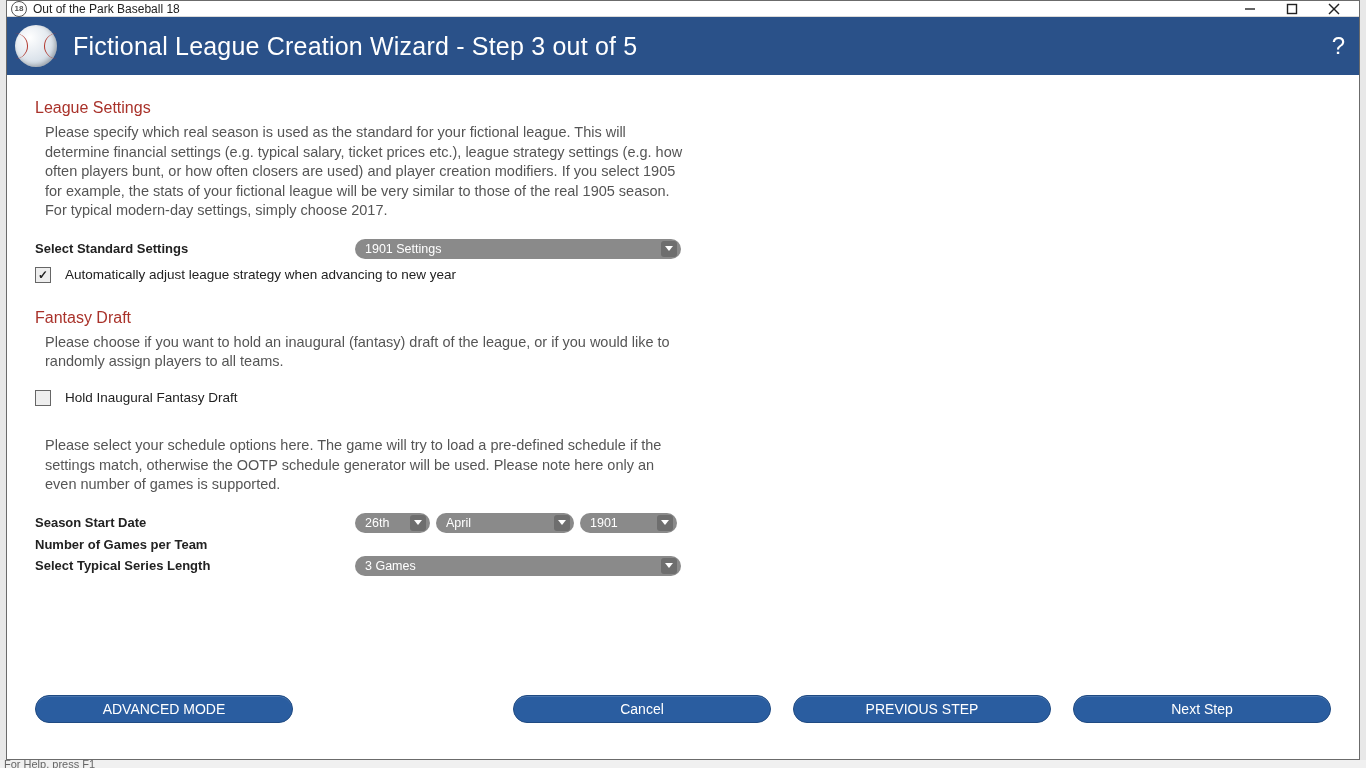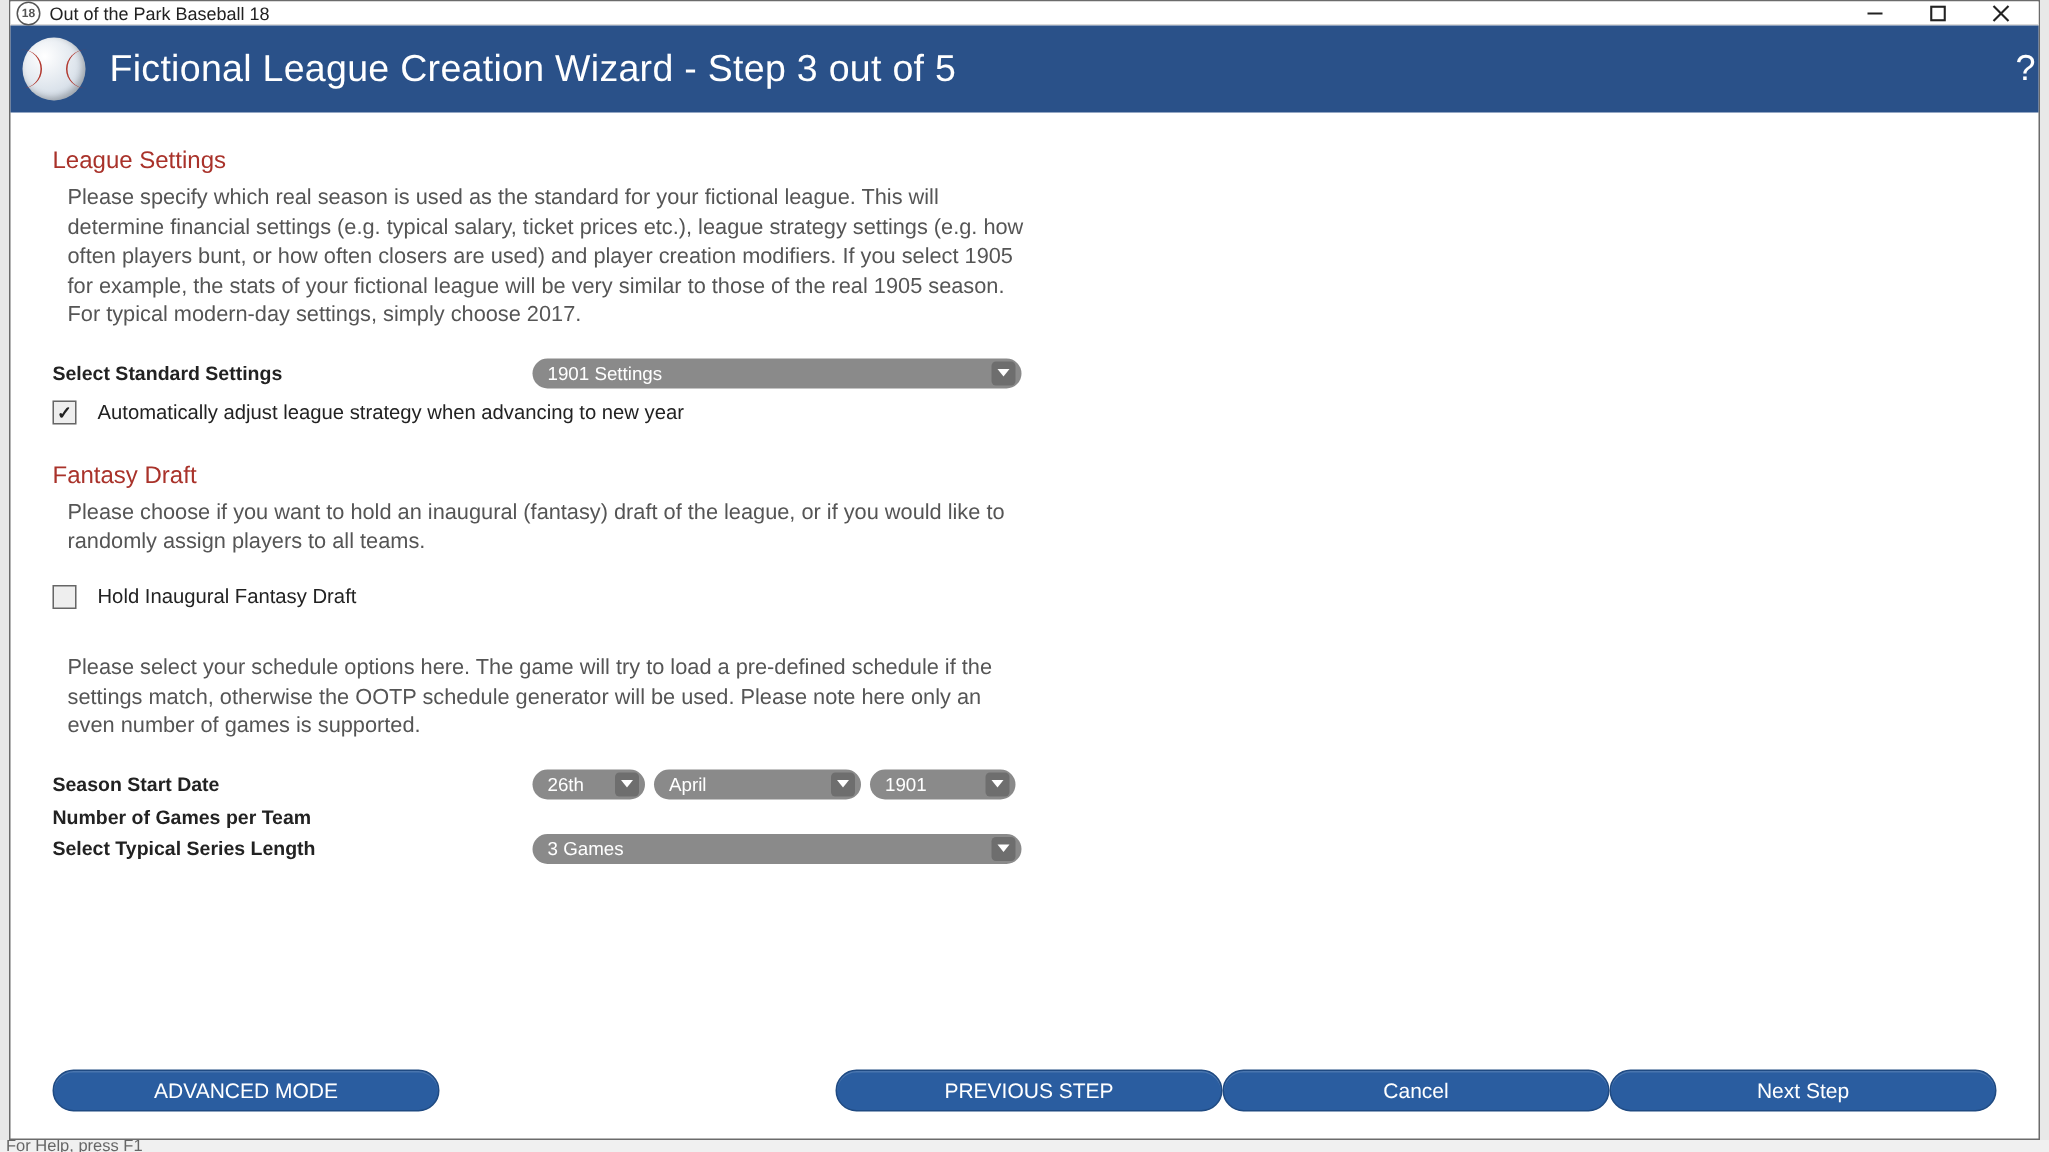--- a/index.html
+++ b/index.html
@@ -40,21 +40,21 @@
   .winbtn {
     width: 42px; height: 24px; display: flex; align-items: center; justify-content: center;
     font-size: 14px; color: #222; cursor: default;
   }
 
   .wizard-header {
     height: 58px;
     background: #2a5189;
     display: flex;
     align-items: center;
-    padding: 0 2px 0 8px;
+    padding: 0 14px 0 8px;
     color: #fff;
   }
   .baseball-icon {
     width: 42px; height: 42px;
     border-radius: 50%;
     background: radial-gradient(circle at 35% 30%, #ffffff, #cbd6e2 85%);
     box-shadow: inset -2px -2px 4px rgba(0,0,0,0.25);
     position: relative;
     margin-right: 16px;
     flex-shrink: 0;
@@ -153,23 +153,24 @@
   }
   .checkbox {
     width: 16px; height: 16px; border: 1px solid #666; background: #eee;
     display: flex; align-items: center; justify-content: center;
     font-size: 12px; color: #222;
   }
   .checkbox.checked::after { content: "✓"; font-weight: bold; }
 
   .button-bar {
     position: absolute;
-    left: 0; right: 0; bottom: 18px;
+    left: 0; right: 0; bottom: 36px;
     padding: 0 28px;
     display: flex;
+    gap: 22px;
     margin-top: 44px;
   }
   .btn {
     height: 28px;
     border-radius: 14px;
     background: #2a5da0;
     color: #fff;
     border: 1px solid #1f4a82;
     font-size: 14px;
     display: flex; align-items: center; justify-content: center;
@@ -286,20 +287,20 @@
           <span class="chev"></span>
         </div>
       </div>
     </div>
 
   </div>
 
   <div class="button-bar">
     <div class="btn adv">ADVANCED MODE</div>
     <div class="spacer-flex"></div>
+    <div class="btn wide">Cancel</div>
     <div class="btn wide">PREVIOUS STEP</div>
-    <div class="btn wide">Cancel</div>
     <div class="btn wide">Next Step</div>
   </div>
 
 </div>
 
 <div class="status-scrap">For Help, press F1</div>
 
 </body></html>

